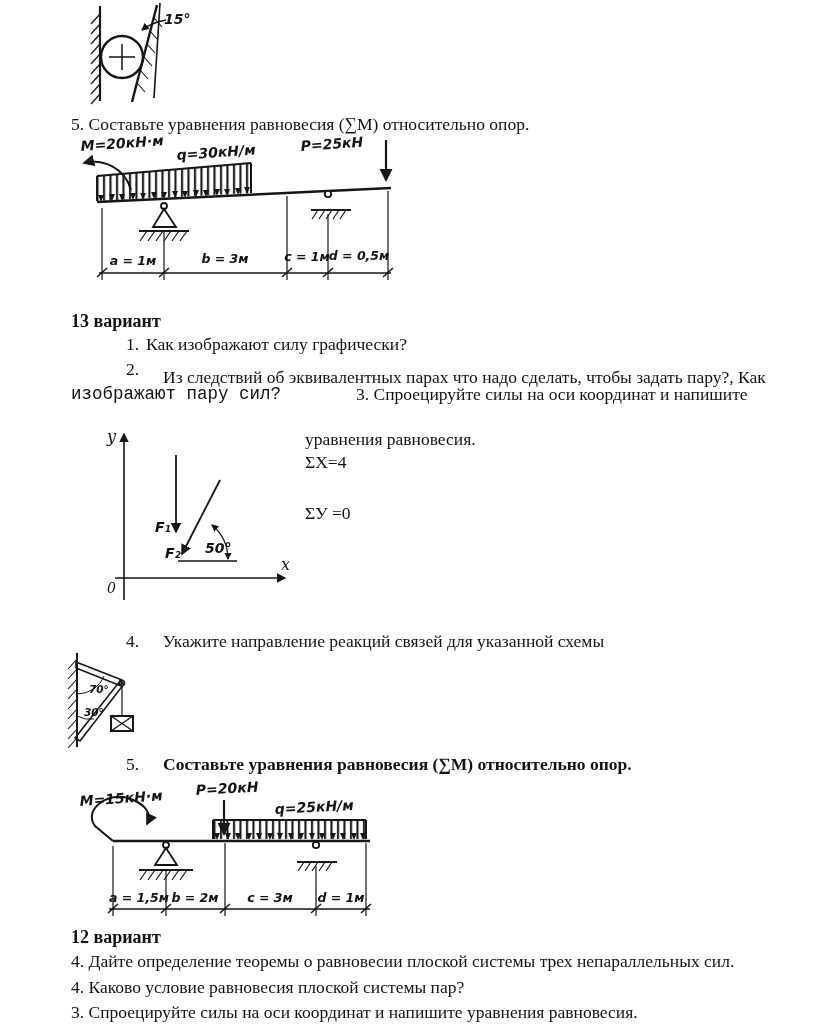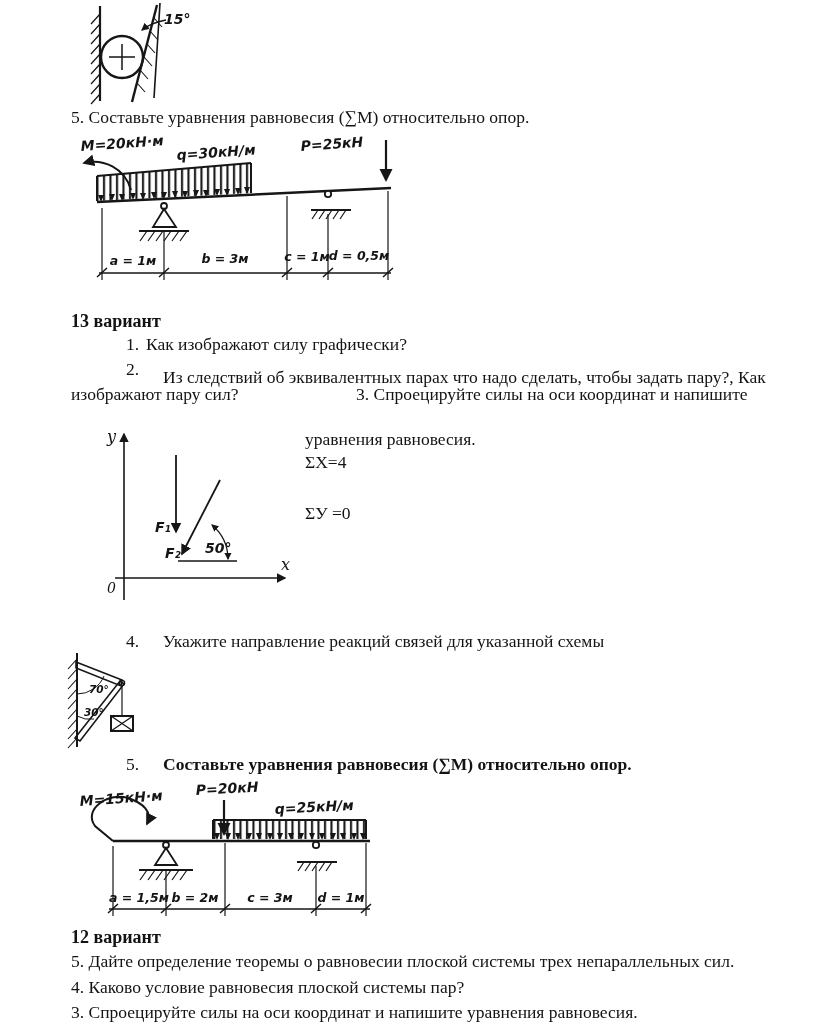--- a/index.html
+++ b/index.html
@@ -46,21 +46,21 @@
   </g>
   <g class="ink">
     <path stroke-width="2.4" d="M79 3 L54 100"></path>
     <path stroke-width="1.1" d="M76 16 l8 9 M72 29 l8 9 M69 42 l8 9 M66 55 l8 9 M62 68 l8 9 M59 81 l8 9"></path>
     <path stroke-width="1.6" d="M82 1 L76 96"></path>
   </g>
   <path class="ink" stroke-width="1.3" d="M88 18 C78 20 70 23 64 28" marker-end="url(#ah)"></path>
   <text class="hand" x="86" y="22">15°</text>
 </svg>
 
-<div class="t" style="left:71px; top:107px;">5. Составьте уравнения равновесия (∑М) относительно опор.</div>
+<div class="t" style="left:71px; top:114px;">5. Составьте уравнения равновесия (∑М) относительно опор.</div>
 
 <svg class="fig" style="left:75px; top:130px;" width="332" height="160" viewBox="0 0 332 160">
   <text class="hand" x="6" y="21" transform="rotate(-4 6 21)">М=20кН·м</text>
   <text class="hand" x="102" y="30" transform="rotate(-4 102 30)">q=30кН/м</text>
   <text class="hand" x="226" y="21" transform="rotate(-4 226 21)">Р=25кН</text>
 
   <path class="ink" stroke-width="2" d="M56 60 C50 38 28 28 9 33" marker-end="url(#ah)"></path>
 
   <g>
     <polygon points="22,46 176,33 176,63 22,71" fill="url(#vl)"></polygon>
@@ -93,21 +93,21 @@
   <text class="dim" x="150" y="133" text-anchor="middle">b = 3м</text>
   <text class="dim" x="232" y="131" text-anchor="middle">c = 1м</text>
   <text class="dim" x="284" y="130" text-anchor="middle">d = 0,5м</text>
 </svg>
 
 <div class="t bold" style="left:71px; top:310px;text-align:center;">13 вариант</div>
 <div class="t" style="left:126px; top:334px;">1.</div>
 <div class="t" style="left:146px; top:334px;">Как изображают силу графически?</div>
 <div class="t" style="left:126px; top:359px;">2.</div>
 <div class="t" style="left:163px; top:367px;">Из следствий об эквивалентных парах что надо сделать, чтобы задать пару?, Как</div>
-<div class="t" style="left:71px; top:384px;">изображают пару сил?</div>
+<div class="t" style="left:71px; top:384px;font-family:Liberation Mono, monospace;">изображают пару сил?</div>
 <div class="t" style="left:356px; top:384px;">3. Спроецируйте силы на оси координат и напишите</div>
 <div class="t" style="left:305px; top:429px;">уравнения равновесия.</div>
 <div class="t" style="left:305px; top:452px;">ΣХ=4</div>
 <div class="t" style="left:305px; top:503px;">ΣУ =0</div>
 
 <svg class="fig" style="left:85px; top:408px;" width="230" height="195" viewBox="0 0 230 195">
   <path class="ink" stroke-width="1.6" d="M39 192 V26" marker-end="url(#ah)"></path>
   <path class="ink" stroke-width="1.6" d="M30 170 H200" marker-end="url(#ah)"></path>
   <text class="axlab" x="22" y="34">y</text>
   <text class="axlab" x="196" y="162">x</text>
@@ -182,15 +182,15 @@
     <path stroke-width="1.5" d="M34 129 H295"></path>
     <path stroke-width="1.5" d="M33 133 l10 -9 M86 133 l10 -9 M145 133 l10 -9 M236 133 l10 -9 M286 133 l10 -9"></path>
   </g>
   <text class="dim" x="64" y="122" text-anchor="middle">a = 1,5м</text>
   <text class="dim" x="120" y="122" text-anchor="middle">b = 2м</text>
   <text class="dim" x="195" y="122" text-anchor="middle">c = 3м</text>
   <text class="dim" x="266" y="122" text-anchor="middle">d = 1м</text>
 </svg>
 
 <div class="t bold" style="left:71px; top:926px;">12 вариант</div>
-<div class="t" style="left:71px; top:951px;">5. Дайте определение теоремы о равновесии плоской системы трех непараллельных сил.</div>
+<div class="t" style="left:71px; top:951px;">4. Дайте определение теоремы о равновесии плоской системы трех непараллельных сил.</div>
 <div class="t" style="left:71px; top:977px;">4. Каково условие равновесия плоской системы пар?</div>
 <div class="t" style="left:71px; top:1002px;">3. Спроецируйте силы на оси координат и напишите уравнения равновесия.</div>
 
 </body></html>

